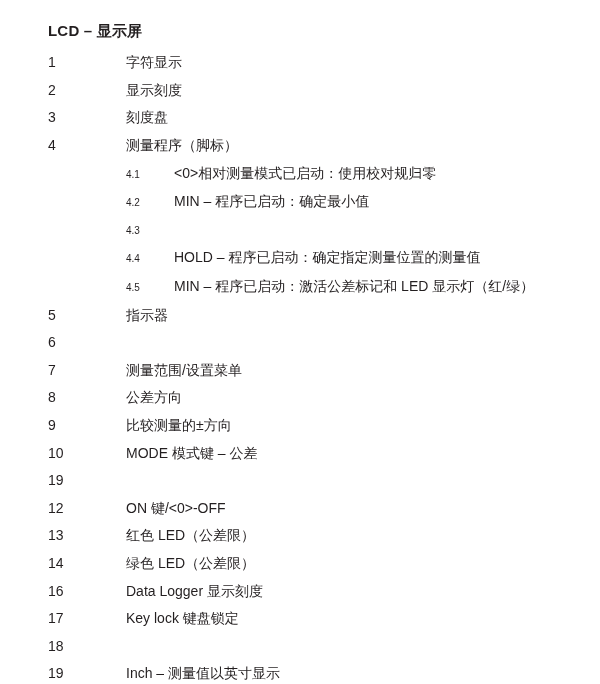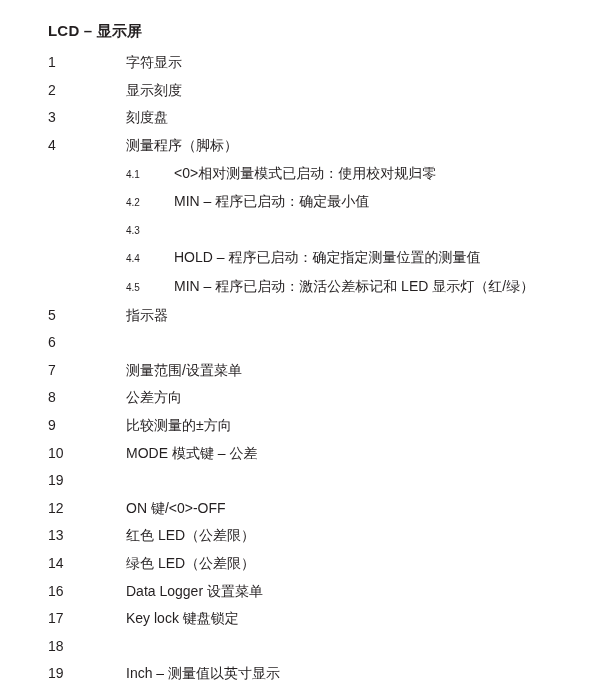--- a/index.html
+++ b/index.html
@@ -150,21 +150,21 @@
     <div class="row">
       <div class="num">13</div>
       <div class="label">红色 LED（公差限）</div>
     </div>
     <div class="row">
       <div class="num">14</div>
       <div class="label">绿色 LED（公差限）</div>
     </div>
     <div class="row">
       <div class="num">16</div>
-      <div class="label">Data Logger 设置菜单</div>
+      <div class="label">Data Logger 显示刻度</div>
     </div>
     <div class="row">
       <div class="num">17</div>
       <div class="label">Key lock 键盘锁定</div>
     </div>
     <div class="row">
       <div class="num">18</div>
     </div>
     <div class="row">
       <div class="num">19</div>

